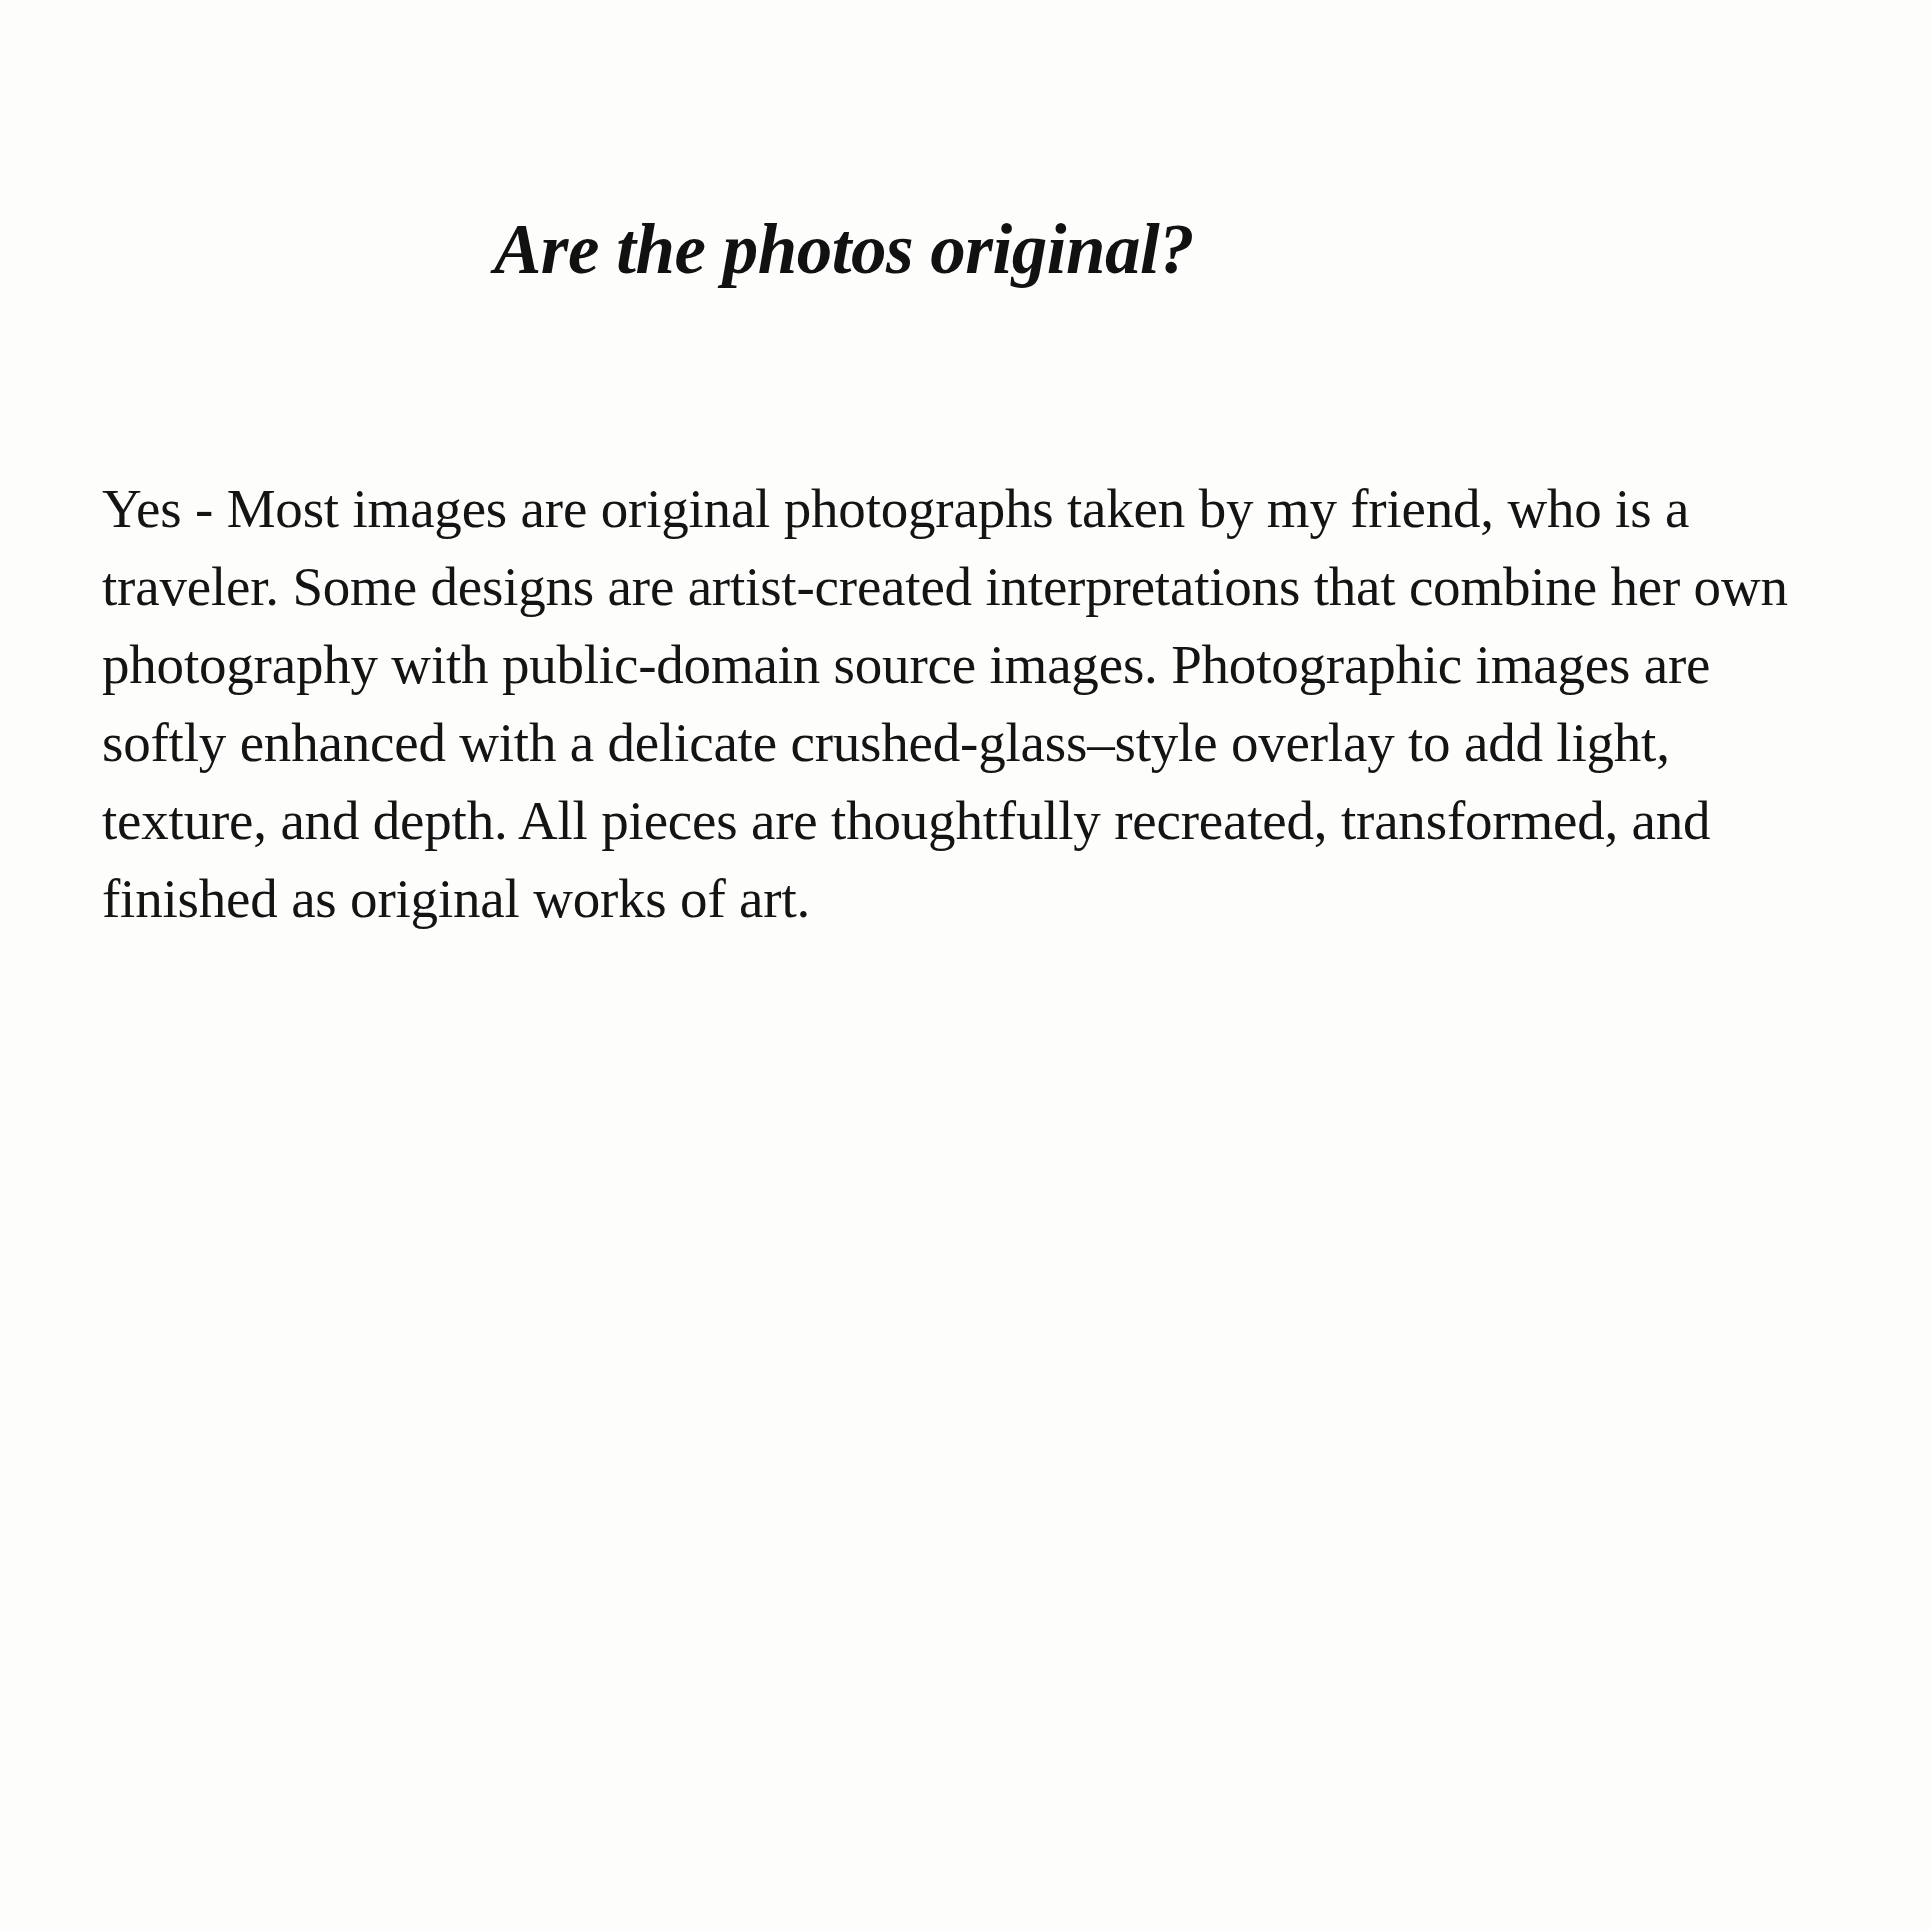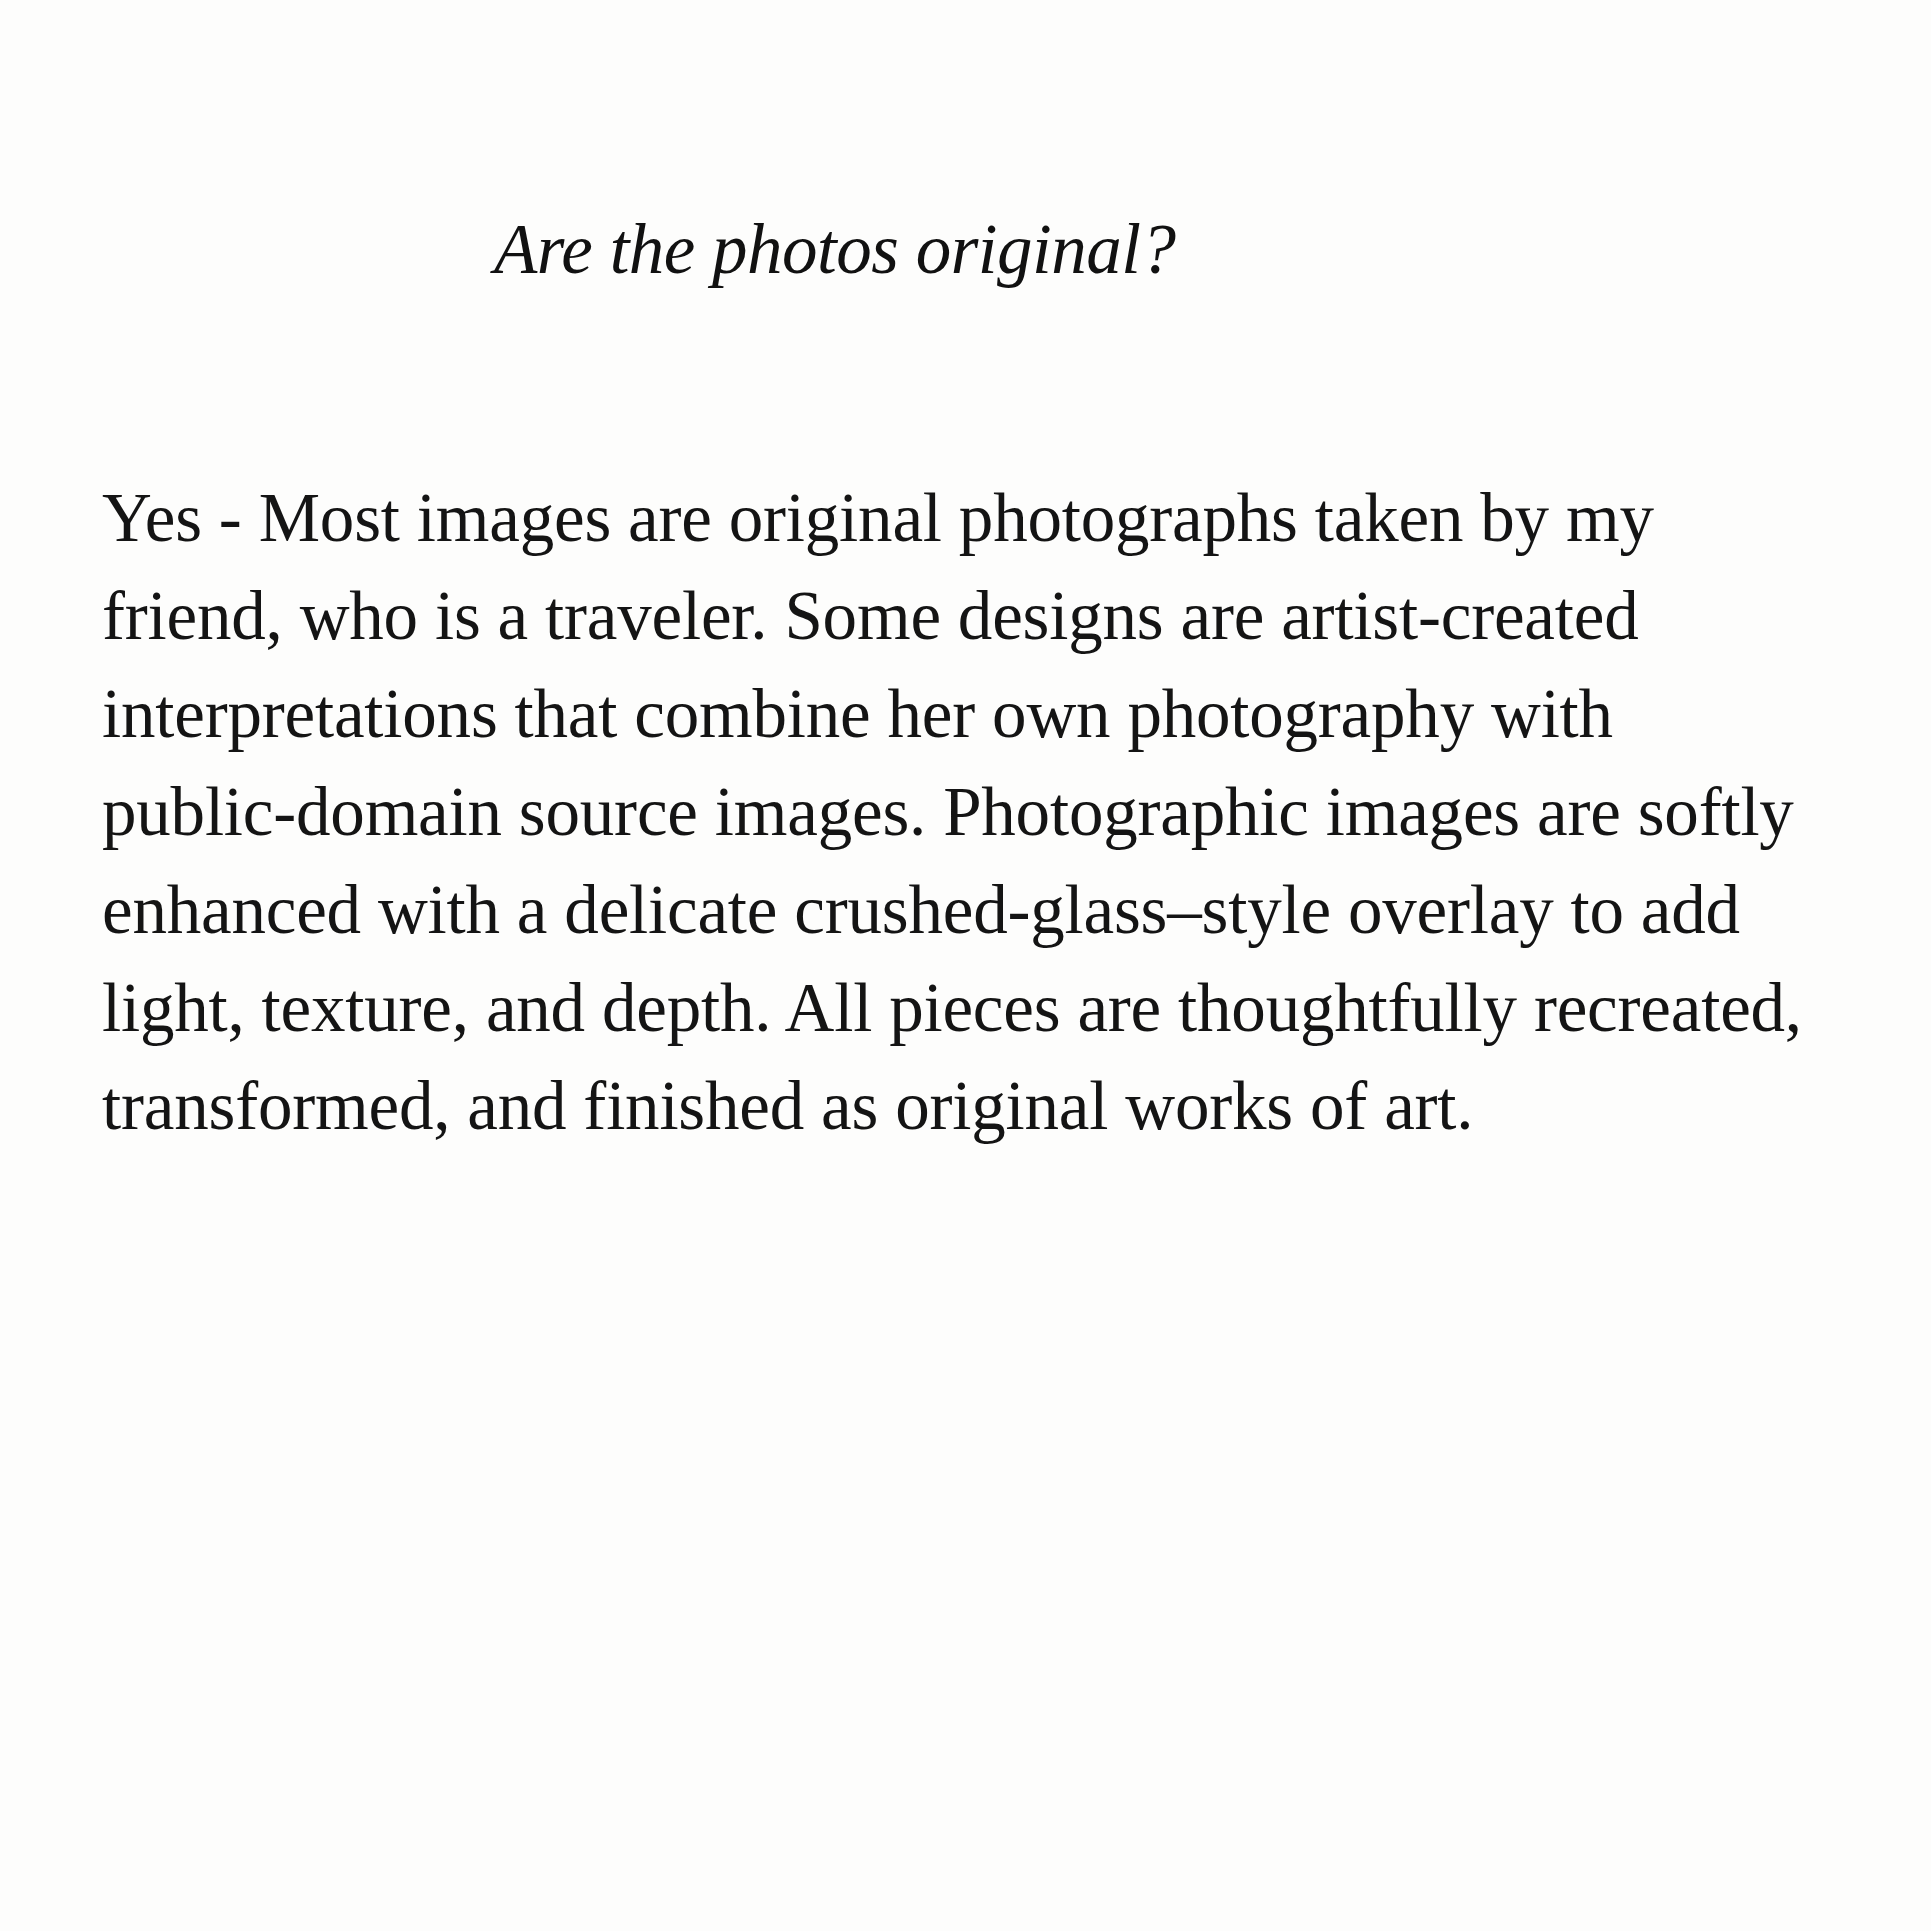--- a/index.html
+++ b/index.html
@@ -45,37 +45,37 @@
     color: #111111;
     white-space: nowrap;
   }
 
   .question {
     position: absolute;
     top: 214px;
     left: 494px;
     font-family: "Liberation Serif", serif;
     font-style: italic;
-    font-weight: 400;
+    font-weight: 700;
     font-size: 71px;
     line-height: 1;
     letter-spacing: -0.5px;
     color: #111111;
     white-space: nowrap;
   }
 
   
   .answer {
     position: absolute;
     top: 470px;
     left: 102px;
     width: 1709px;
     font-family: "Liberation Serif", serif;
     font-weight: 400;
-    font-size: 69px;
+    font-size: 55px;
     line-height: 1.42;
     color: #141414;
     text-align: left;
     letter-spacing: -0.2px;
   }
 </style>
 </head>
 <body>
 
 <div class="page">

